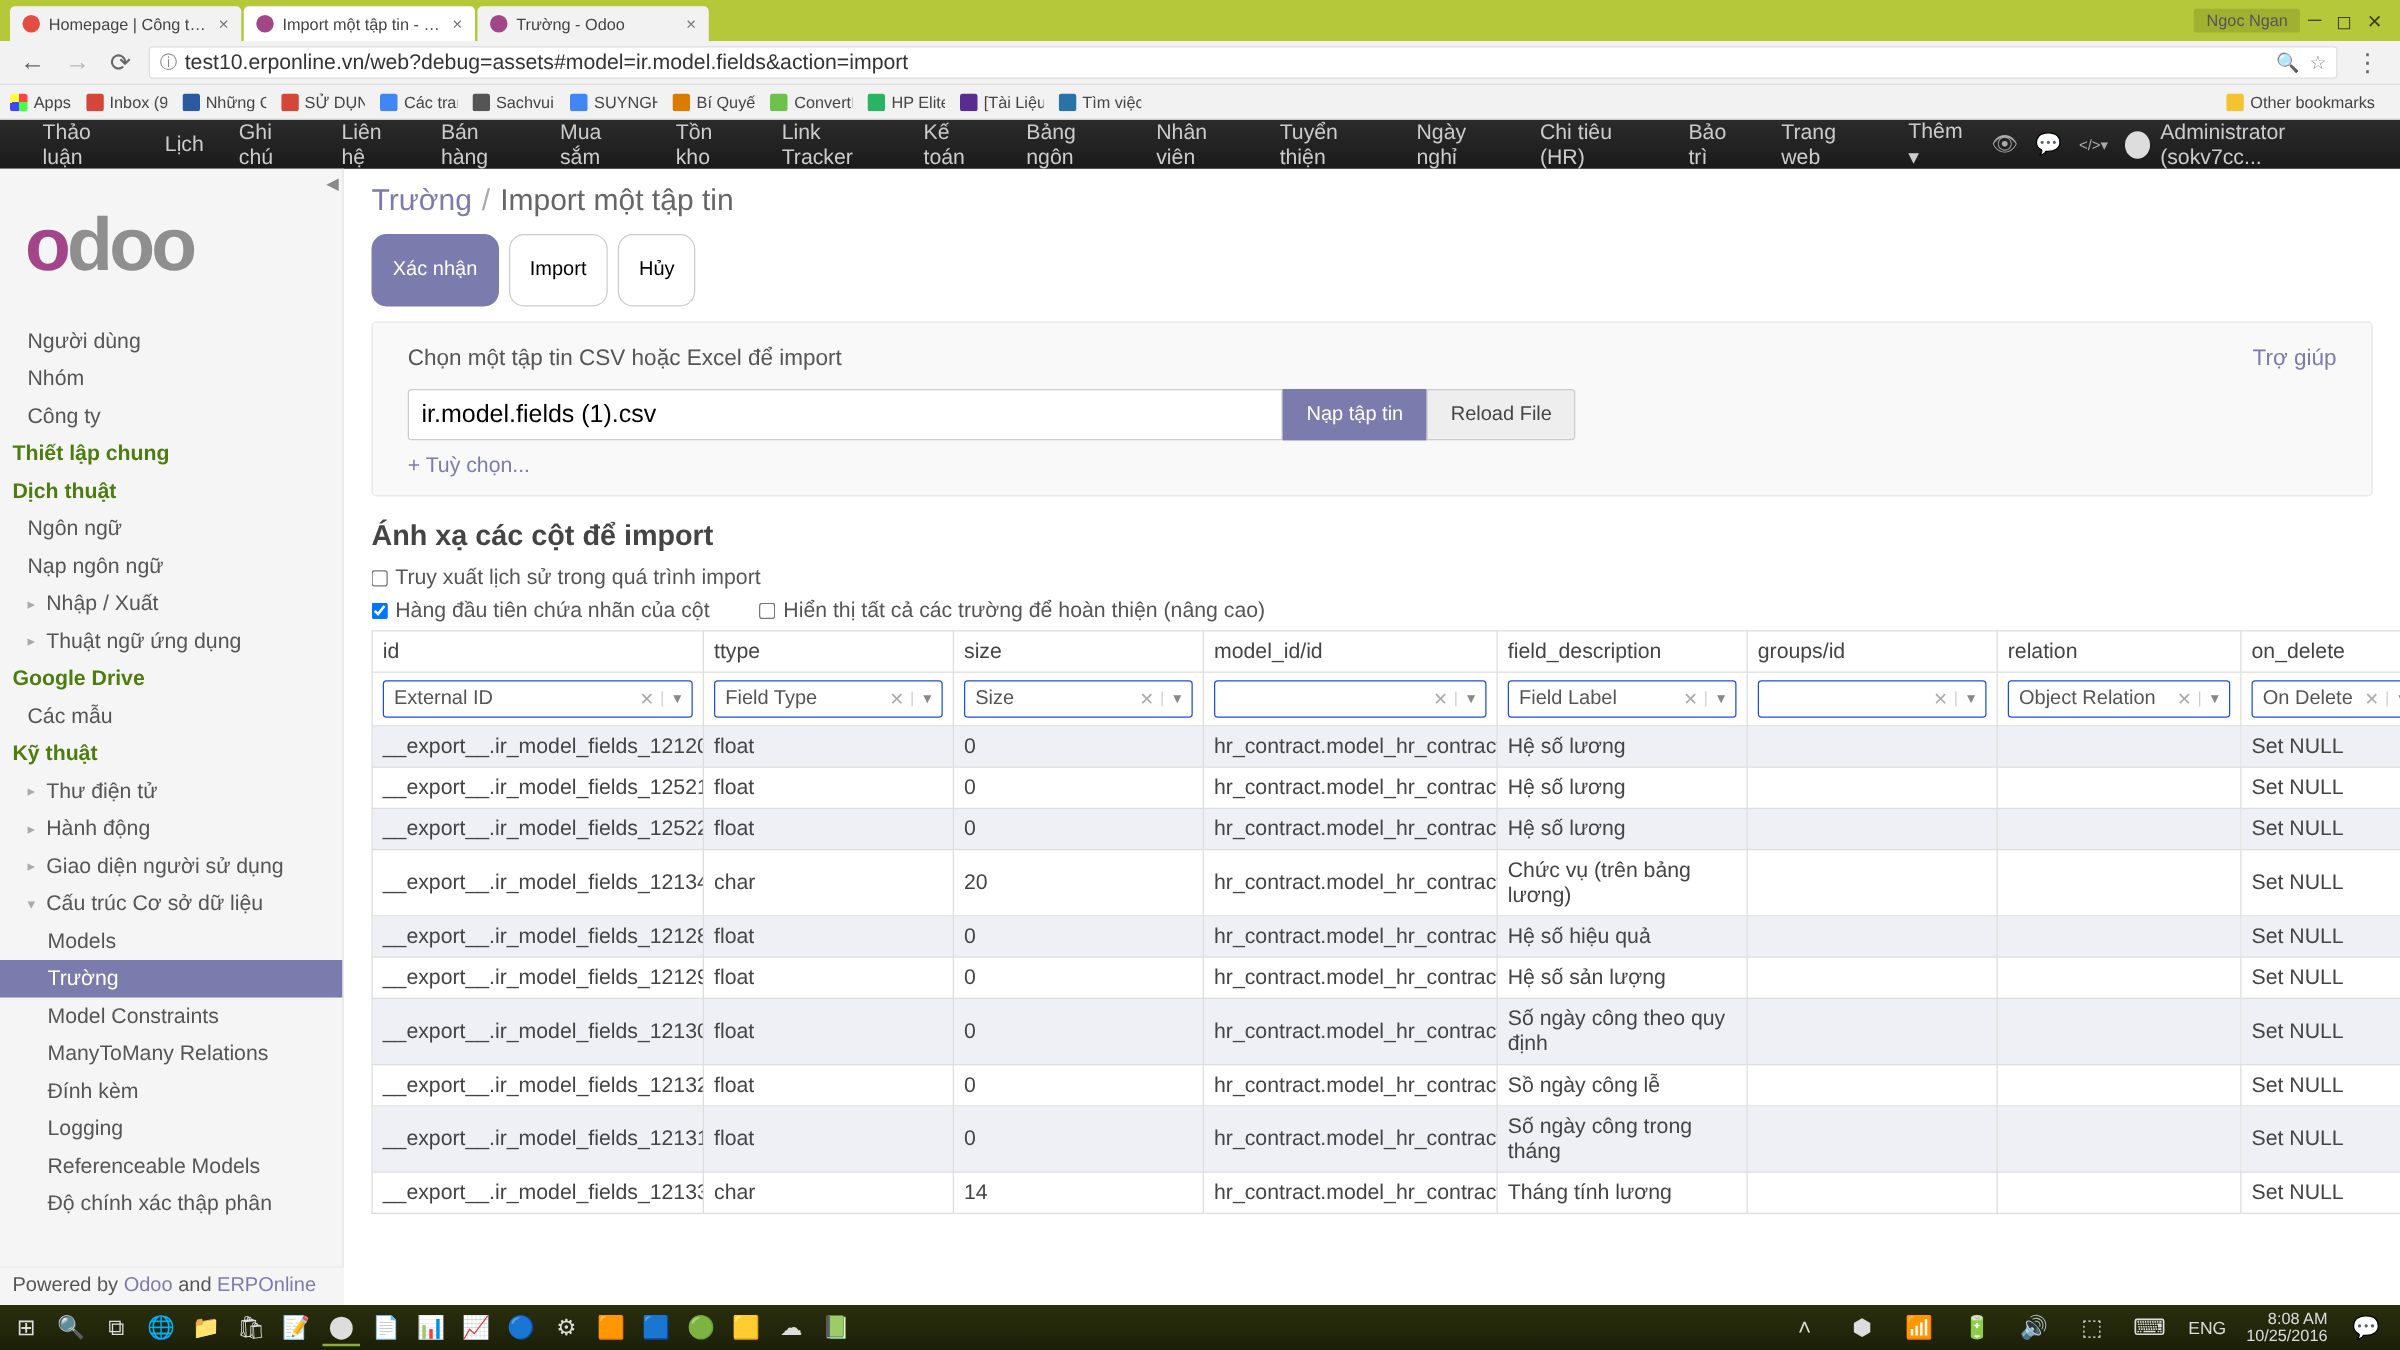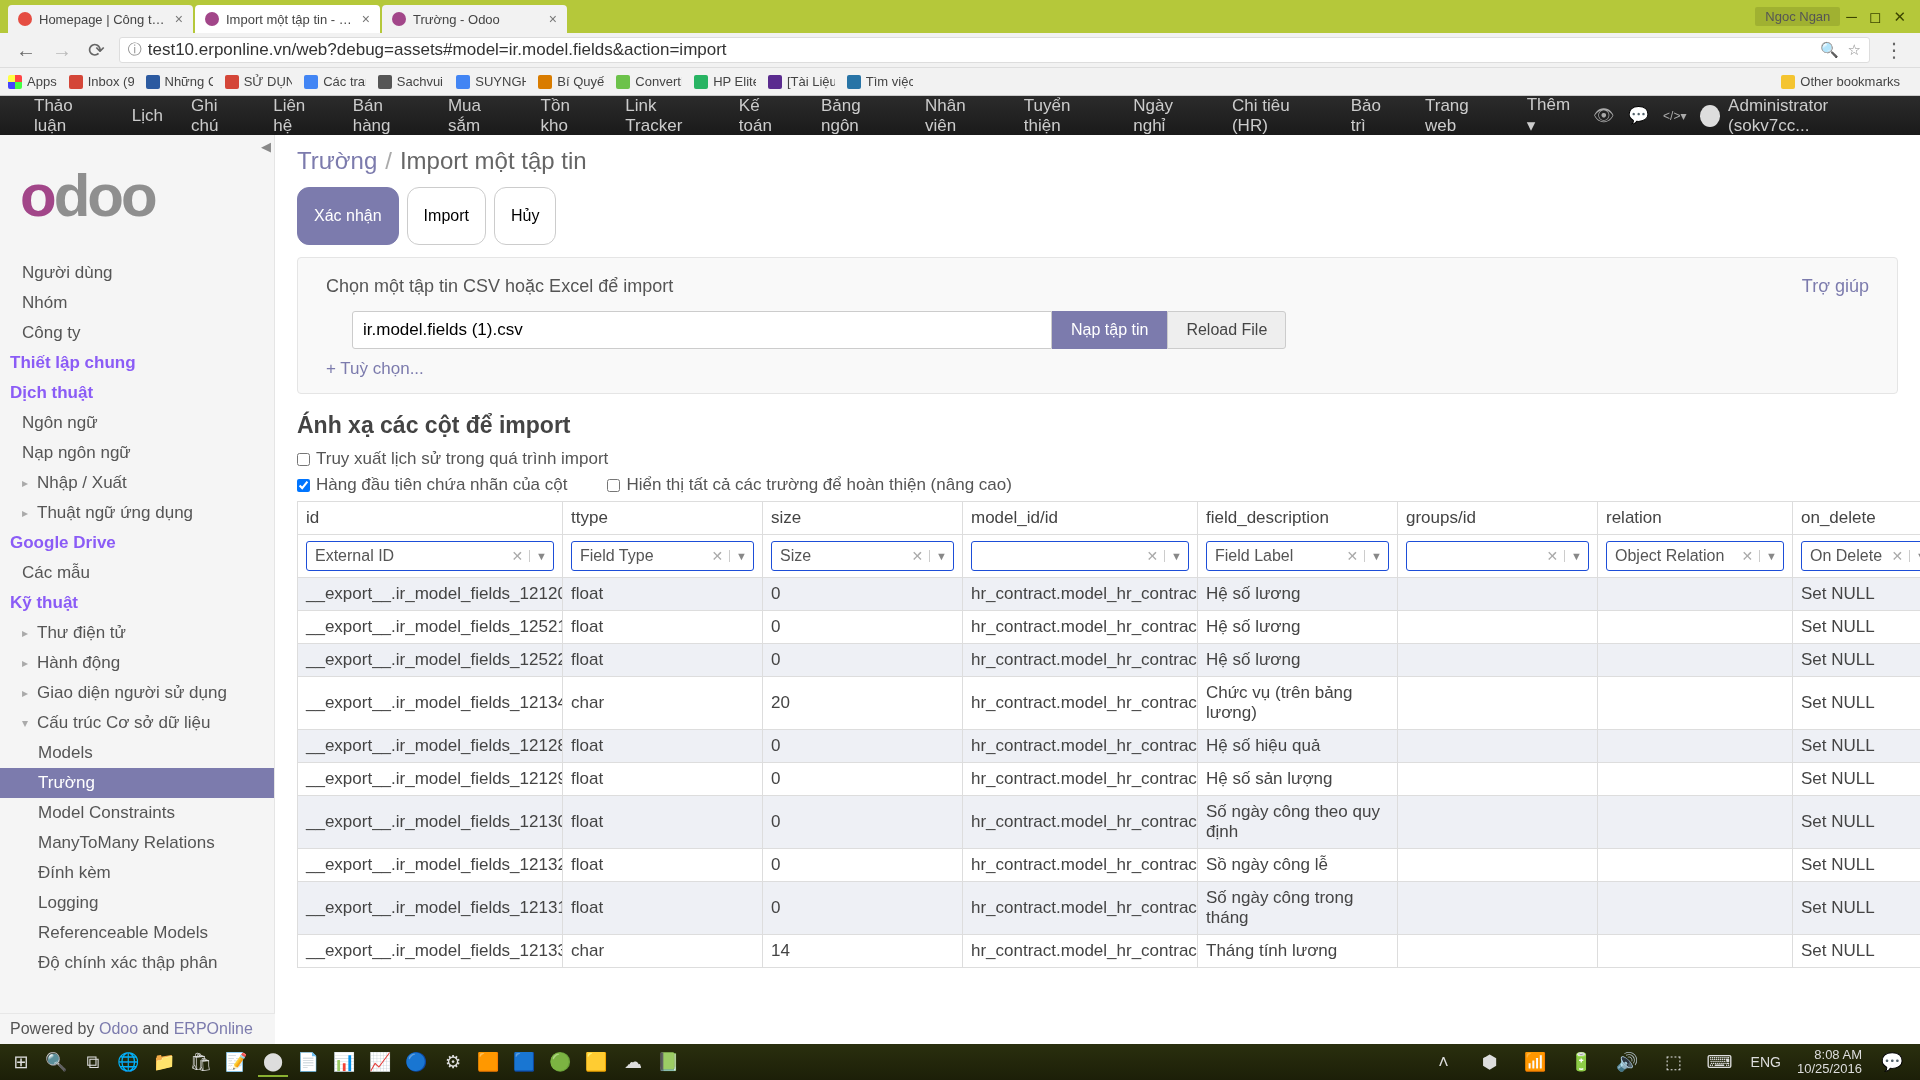--- a/index.html
+++ b/index.html
@@ -41,38 +41,38 @@
 .sidebar { width: 275px; background: #f5f5f5; border-right: 1px solid #e5e5e5; overflow: auto; padding: 8px 0 0 0; position: relative; }
 .logo { padding: 18px 20px 28px; }
 .logo-text { font-family: Arial; font-size: 60px; font-weight: bold; letter-spacing: -3px; }
 .logo-o1 { color: #8f8f8f; }
 .logo-d { color: #8f8f8f; }
 .logo-o2 { color: #a24689; }
 .logo-o3 { color: #8f8f8f; }
 
 .side-collapse { position:absolute; right:3px; top:4px; color:#888; font-size:13px; }
 .side-item { padding: 5px 10px 5px 22px; color: #555; cursor: pointer; display: flex; align-items: center; }
-.side-item.header { color: #8b5cf6; font-weight: bold; padding-left: 10px; }
+.side-item.header { color: #4d7c0f; font-weight: bold; padding-left: 10px; }
 .side-item .caret { color: #aaa; margin-right: 5px; font-size: 12px; width: 10px; display:inline-block; }
 .side-item.sub { padding-left: 38px; }
 .side-item.active { background: #7c7bad; color: #fff; }
 
 .main { flex: 1; overflow: auto; background: #fff; }
 .breadcrumb-row { padding: 12px 22px 6px; font-size: 24px; color: #666; display: flex; align-items: center; }
 .breadcrumb-row .bc-link { color: #7c7bad; }
 .breadcrumb-row .sep { margin: 0 8px; color: #aaa; }
 .btn-row { padding: 6px 22px 12px; display: flex; gap: 8px; }
 .btn { padding: 19px 16px; font-size: 16px; border: 1px solid #ccc; background: #fff; border-radius: 12px; cursor: pointer; }
 .btn.primary { background: #7c7bad; color: #fff; border-color: #7c7bad; }
 
 .import-panel { margin: 0 22px 18px; background: #f9f9f9; border: 1px solid #e5e5e5; border-radius: 4px; padding: 18px 28px 14px; }
 .panel-head { display: flex; justify-content: space-between; color: #555; margin-bottom: 14px; font-size: 18px; }
 .panel-head .help { color: #7c7bad; }
 .file-row { display: flex; gap: 0; margin-bottom: 10px; }
-.file-input { flex: 0 0 700px; border: 1px solid #ccc; padding: 8px 10px; font-size: 17px; border-radius: 3px 0 0 3px; background:#fff;margin-left:26px; }
+.file-input { flex: 0 0 700px; border: 1px solid #ccc; padding: 8px 10px; font-size: 20px; border-radius: 3px 0 0 3px; background:#fff; }
 .file-btn { padding: 8px 18px; font-size: 16px; border: 1px solid #7c7bad; background: #7c7bad; color: #fff; }
 .reload-btn { padding: 8px 18px; font-size: 16px; border: 1px solid #ccc; background: #eee; color: #444; border-radius: 0 3px 3px 0; }
 .options-toggle { color: #7c7bad; font-size: 17px; }
 
 .map-heading { padding: 0 22px 10px; font-size: 23px; font-weight: bold; color: #444; }
 .check-row { padding: 0 22px 6px; font-size: 17px; color: #555; display: flex; align-items: center; gap: 40px; }
 .check-row label { display: flex; align-items: center; gap: 6px; }
 
 .import-table-wrap { padding: 0 22px; }
 table.import-table { border-collapse: collapse; width: 100%; table-layout: fixed; }

